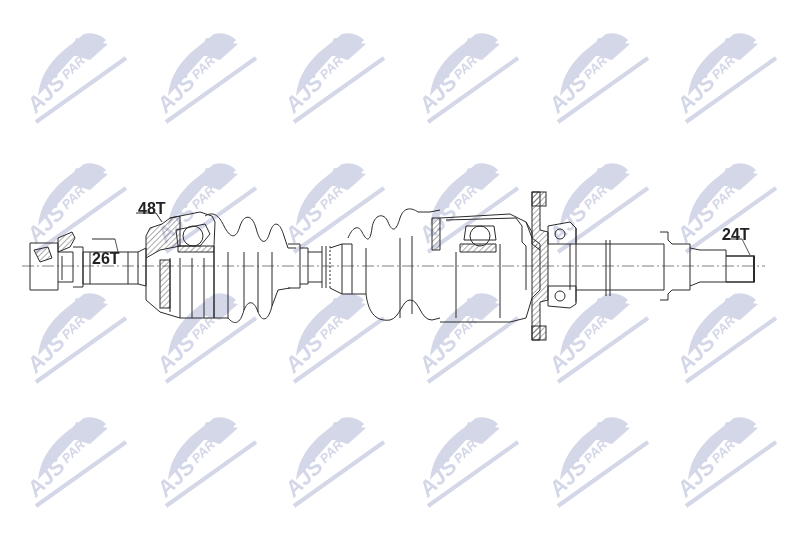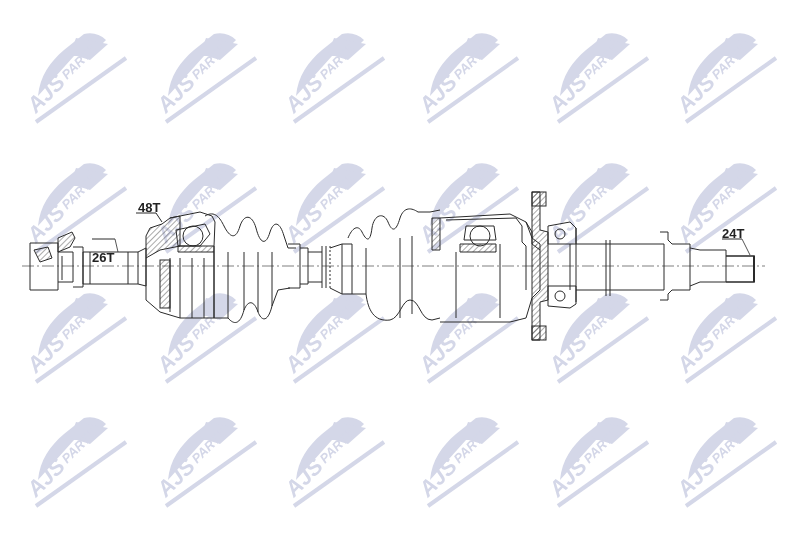--- a/index.html
+++ b/index.html
@@ -1,21 +1,21 @@
 <!DOCTYPE html>
 <html><head>
 <meta charset="utf-8">
 <style>
   html, body { margin: 0; padding: 0; background: #ffffff; }
   body { width: 800px; height: 533px; position: relative; overflow: hidden; font-family: "Liberation Sans", sans-serif; }
   #stage { position: absolute; left: 0; top: 0; width: 800px; height: 533px; }
   .wm { position: absolute; width: 96px; height: 96px; }
   .wm svg { width: 96px; height: 96px; overflow: visible; }
   .wm-text { font-family: "Liberation Sans", sans-serif; font-weight: bold; font-style: italic; }
-  .label { position: absolute; font-family: "Liberation Sans", sans-serif; font-size: 13px; font-weight: bold; color: #222; letter-spacing: 0px; }
+  .label { position: absolute; font-family: "Liberation Sans", sans-serif; font-size: 16px; font-weight: bold; color: #222; letter-spacing: 0px; }
   #drawing { position: absolute; left: 0; top: 0; }
 </style>
 </head>
 <body>
 
 <div id="stage">
 
   <div id="watermarks">
       <div class="wm" style="left: 30px; top: 26px;"><svg viewBox="0 0 96 96">
           <path d="M8 70 C10 50 20 36 34 24 L54 8 C62 6 70 8 76 14 L60 30 L44 30 Z" fill="#d4d7e8"></path>

